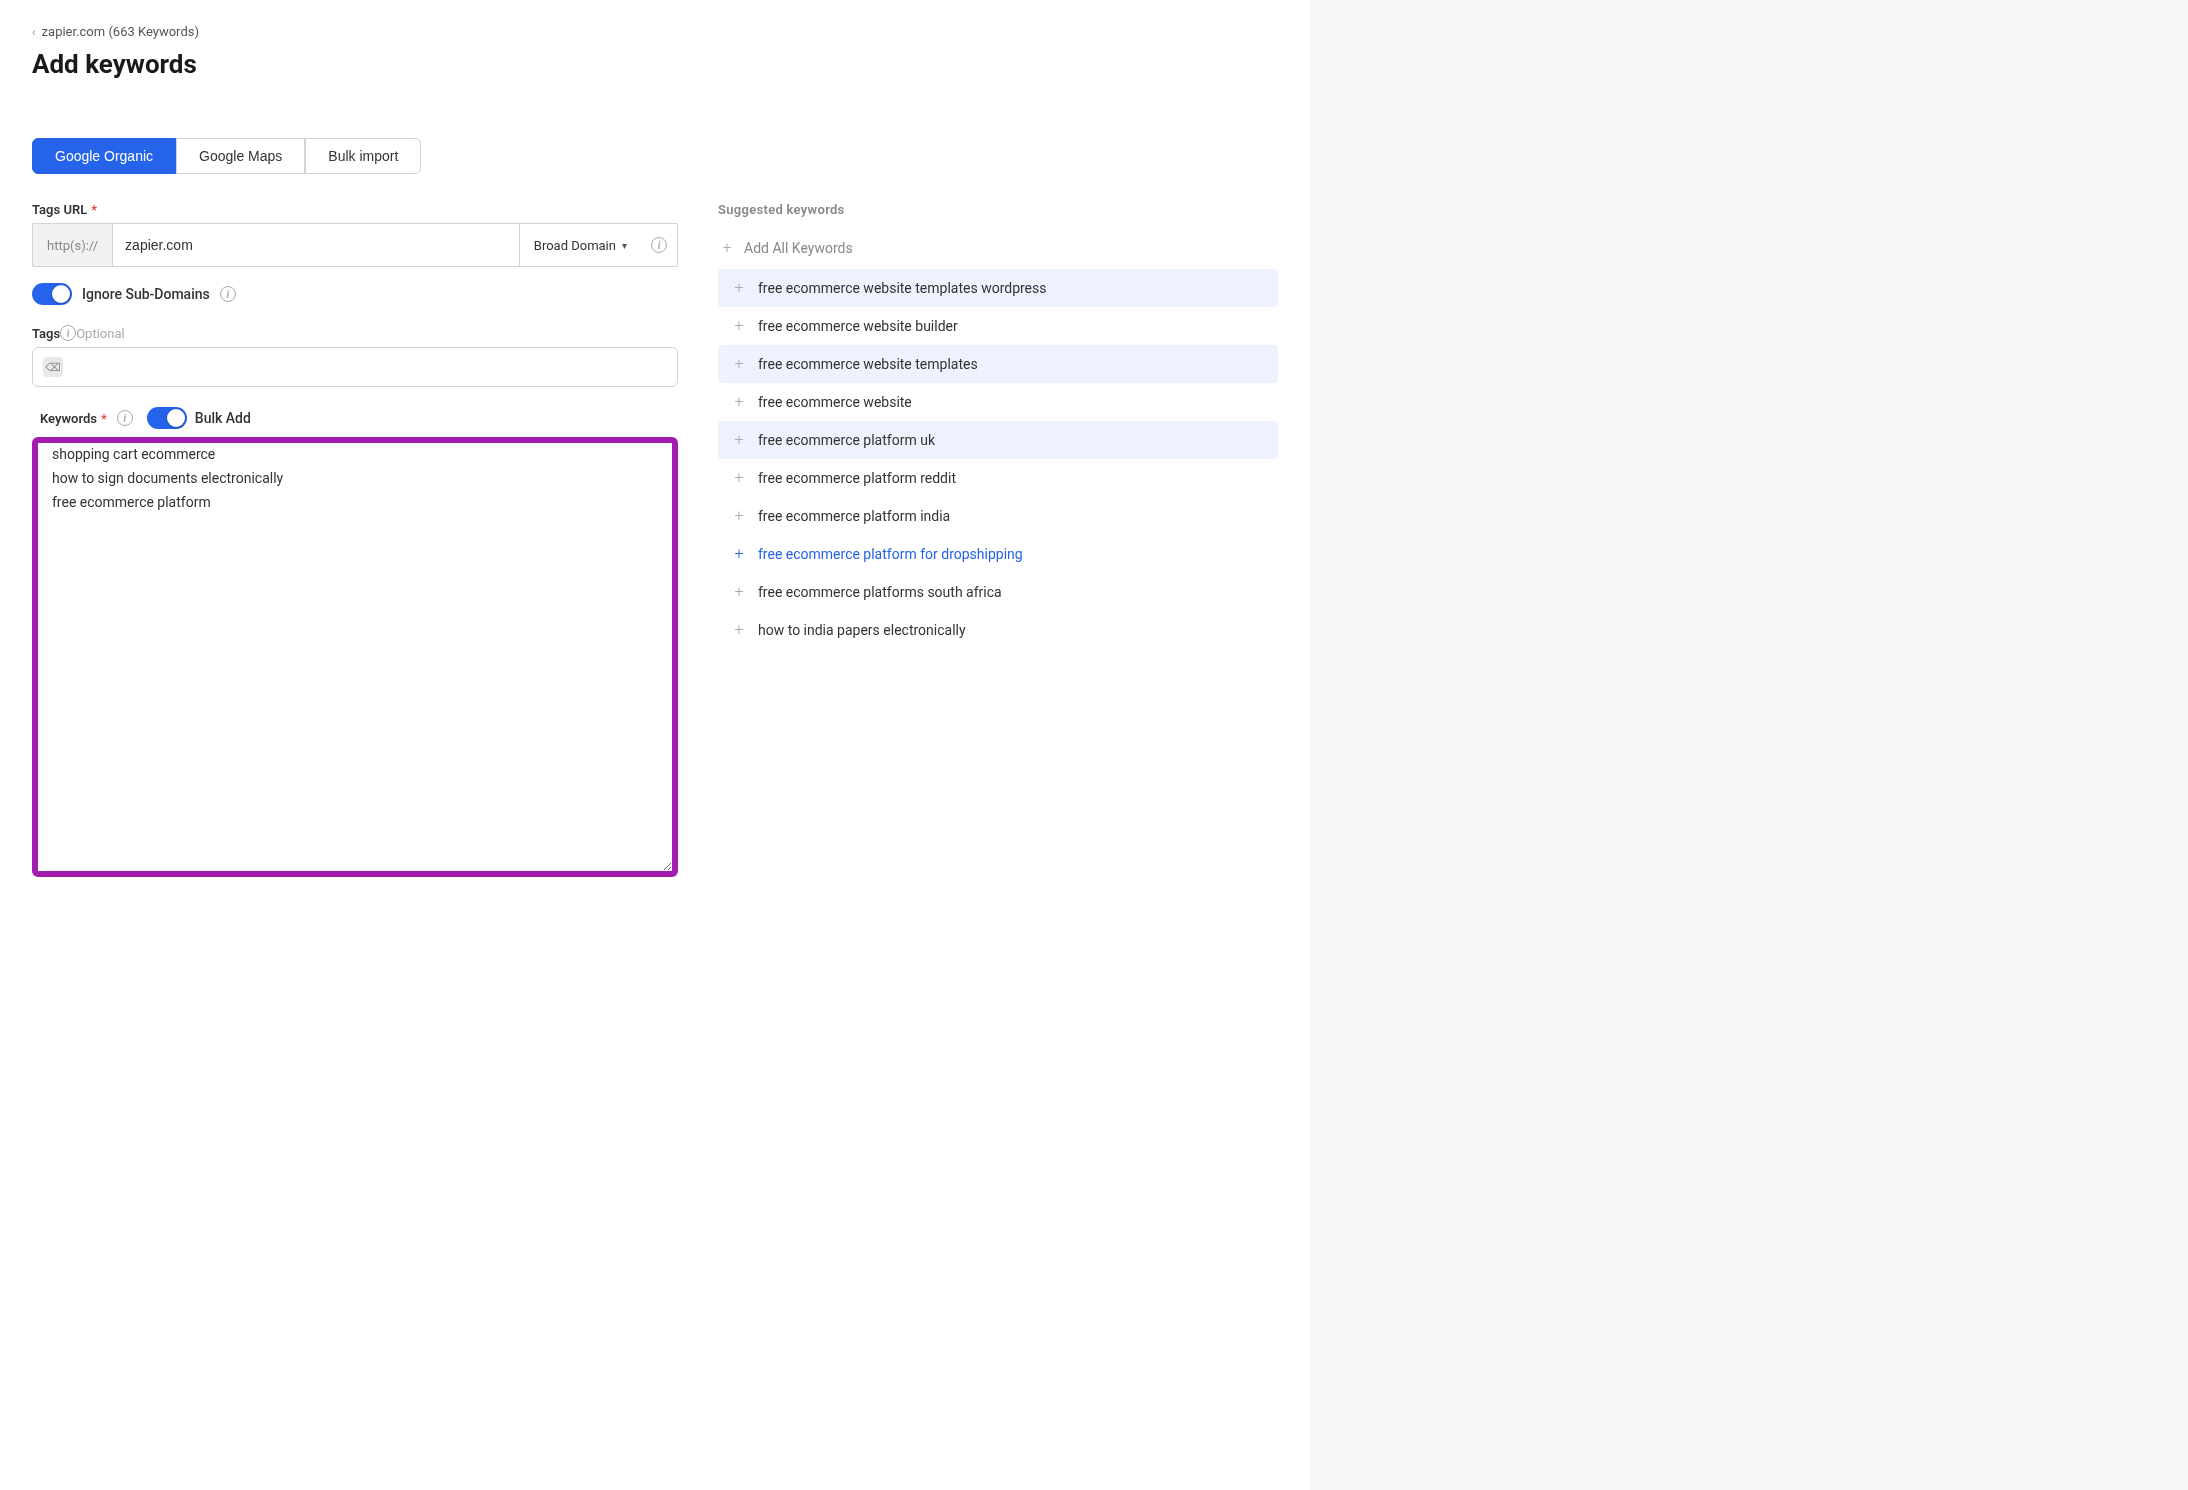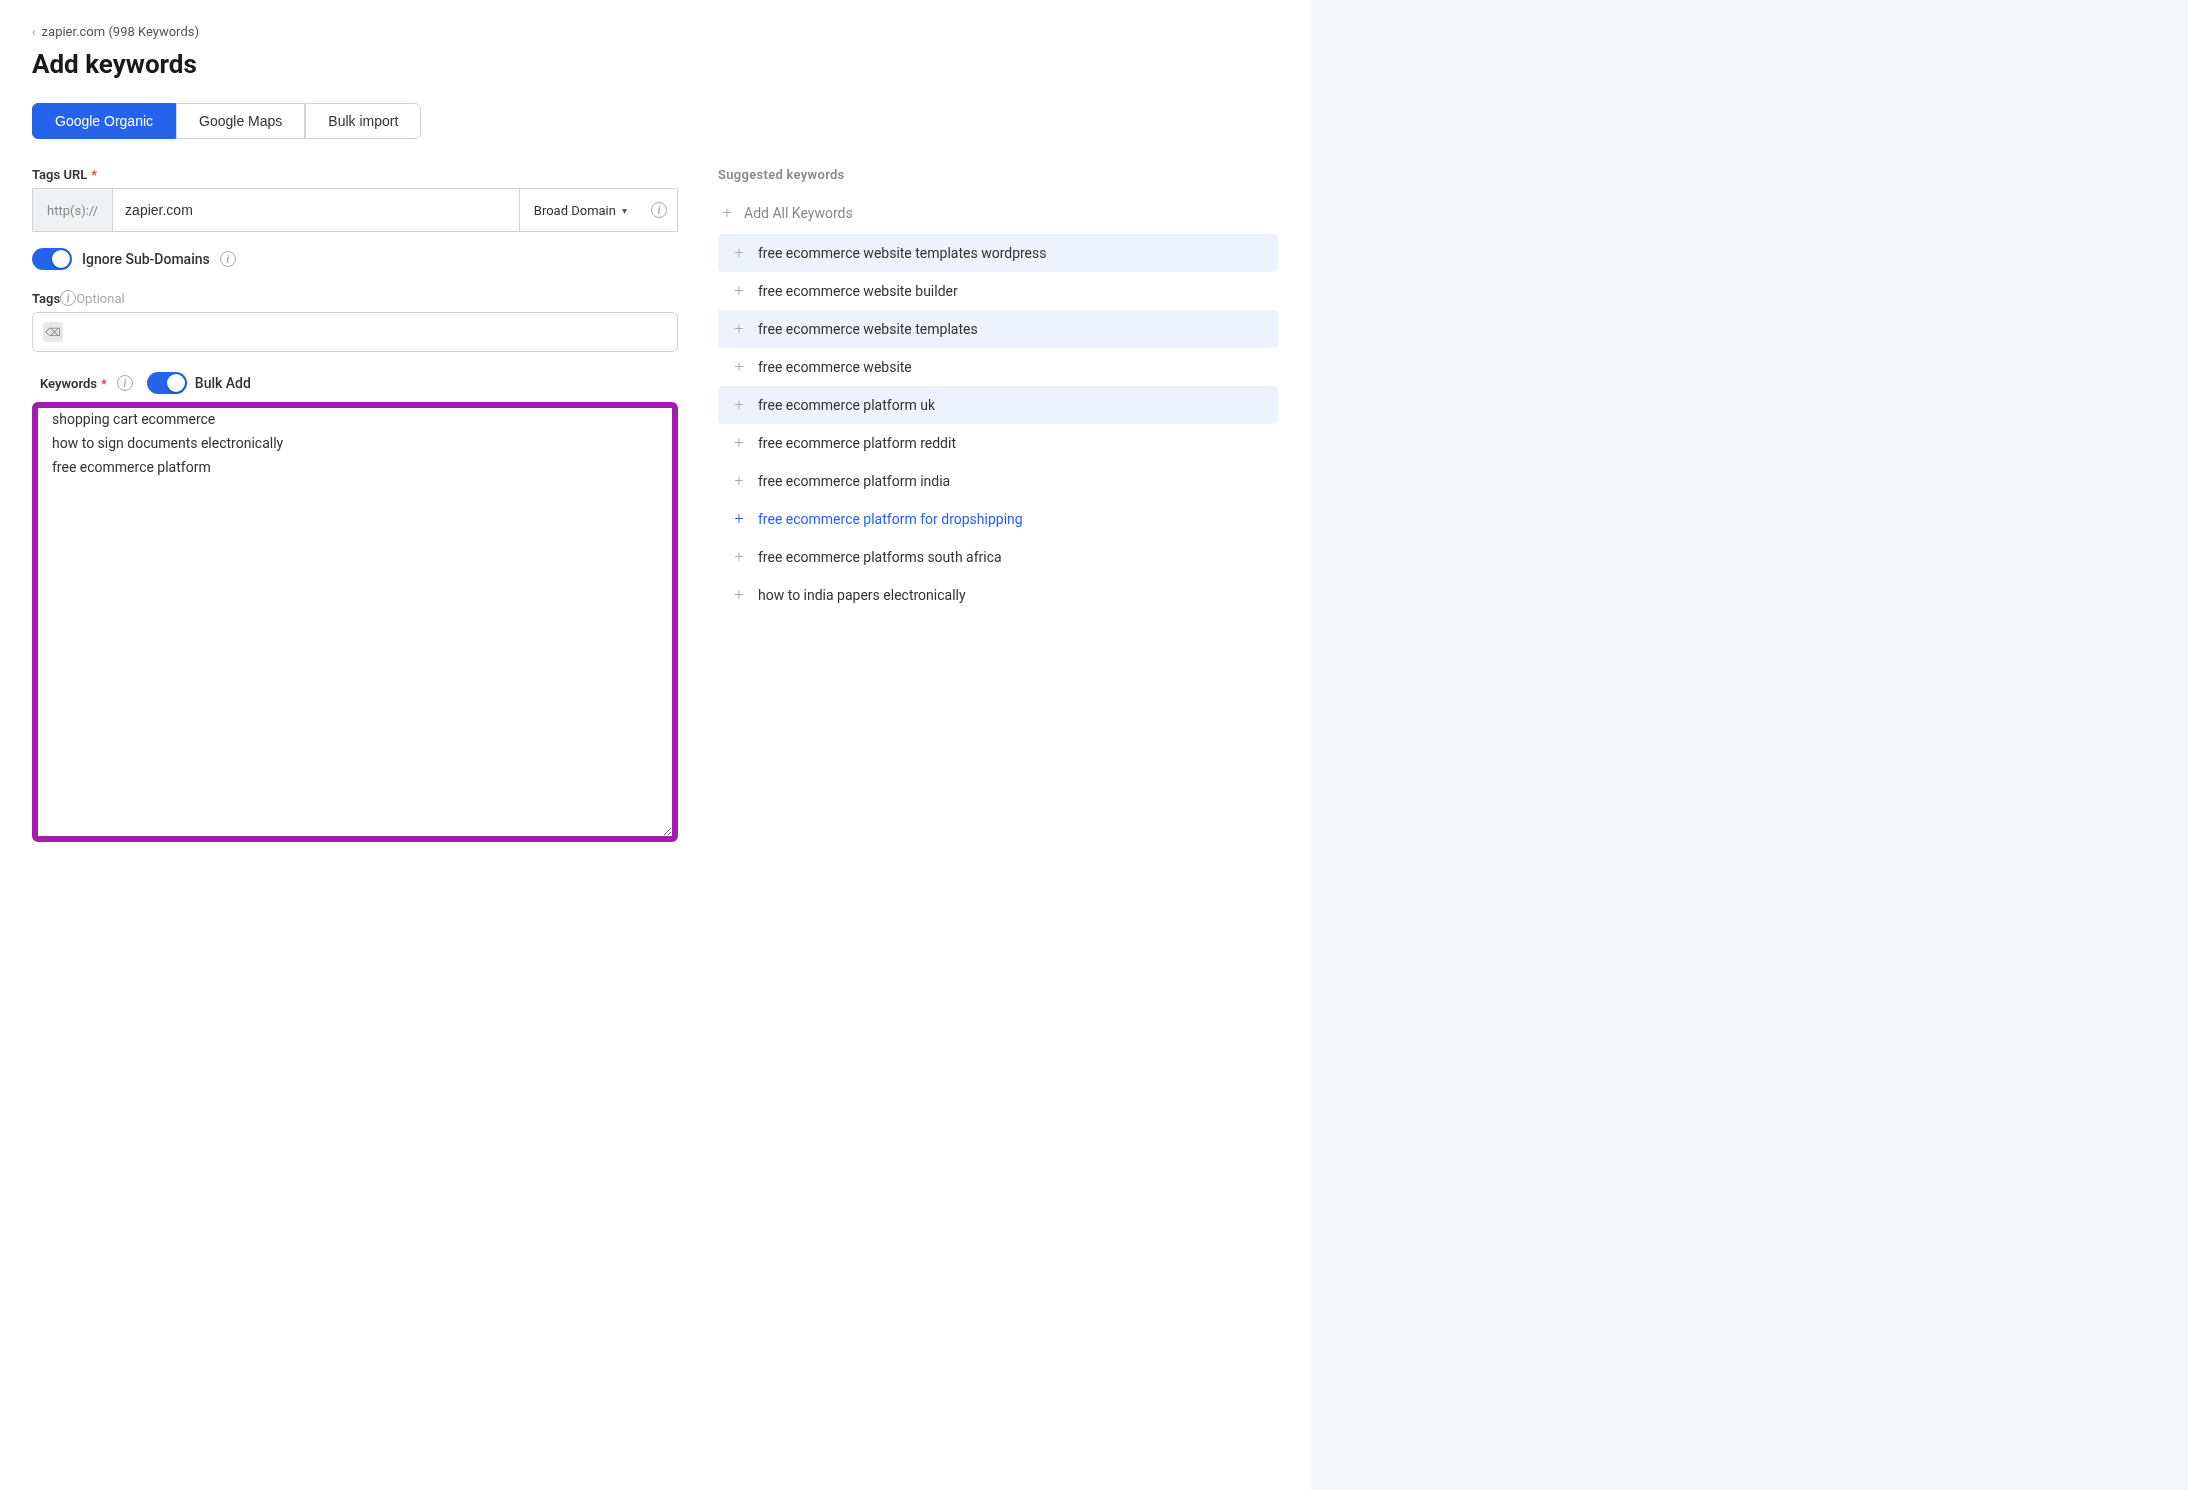--- a/index.html
+++ b/index.html
@@ -40,20 +40,21 @@
       border-bottom: none;
     }
     .tab {
       padding: 9px 22px;
       border: 1px solid #d0d3d8;
       background: #fff;
       cursor: pointer;
       font-size: 14px;
       color: #333;
       font-weight: 500;
+      margin-top: 35px;
     }
     .tab:first-child {
       border-radius: 6px 0 0 6px;
     }
     .tab:last-child {
       border-radius: 0 6px 6px 0;
     }
     .tab.active {
       background: #2563eb;
       color: #fff;
@@ -317,21 +318,21 @@
       font-size: 14px;
     }
   </style>
 </head>
 <body>
 
 <div class="page-container">
 
   <div class="breadcrumb">
     <span class="breadcrumb-arrow">‹</span>
-    <span style="cursor:pointer; color:#555;">zapier.com (998 Keywords)</span>
+    <span style="cursor:pointer; color:#555;">zapier.com (663 Keywords)</span>
   </div>
 
   <h1 class="page-title">Add keywords</h1>
 
   <div class="tabs-container">
     <button class="tab active">Google Organic</button>
     <button class="tab">Google Maps</button>
     <button class="tab">Bulk import</button>
   </div>
 

